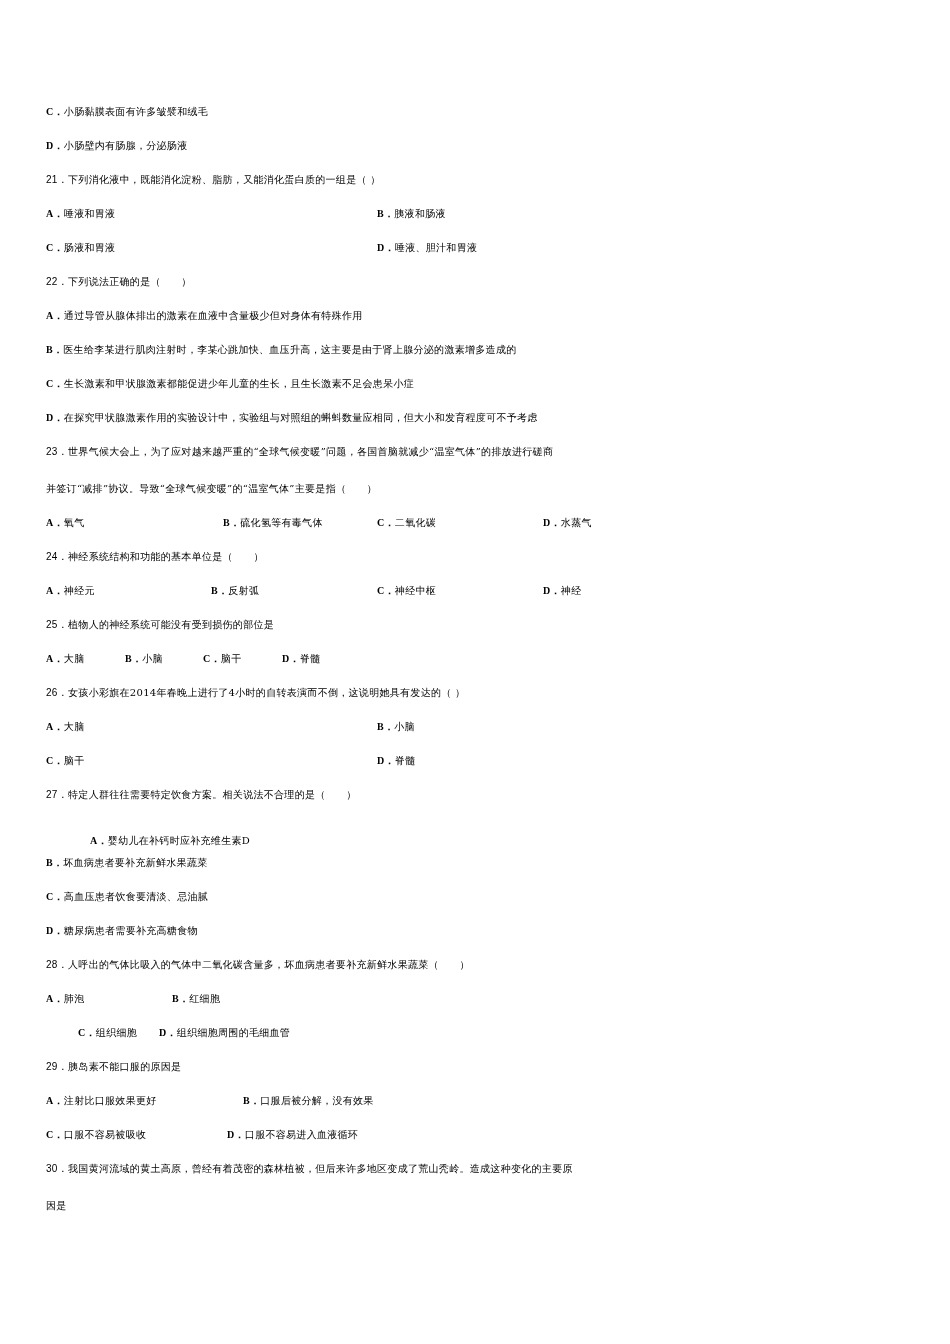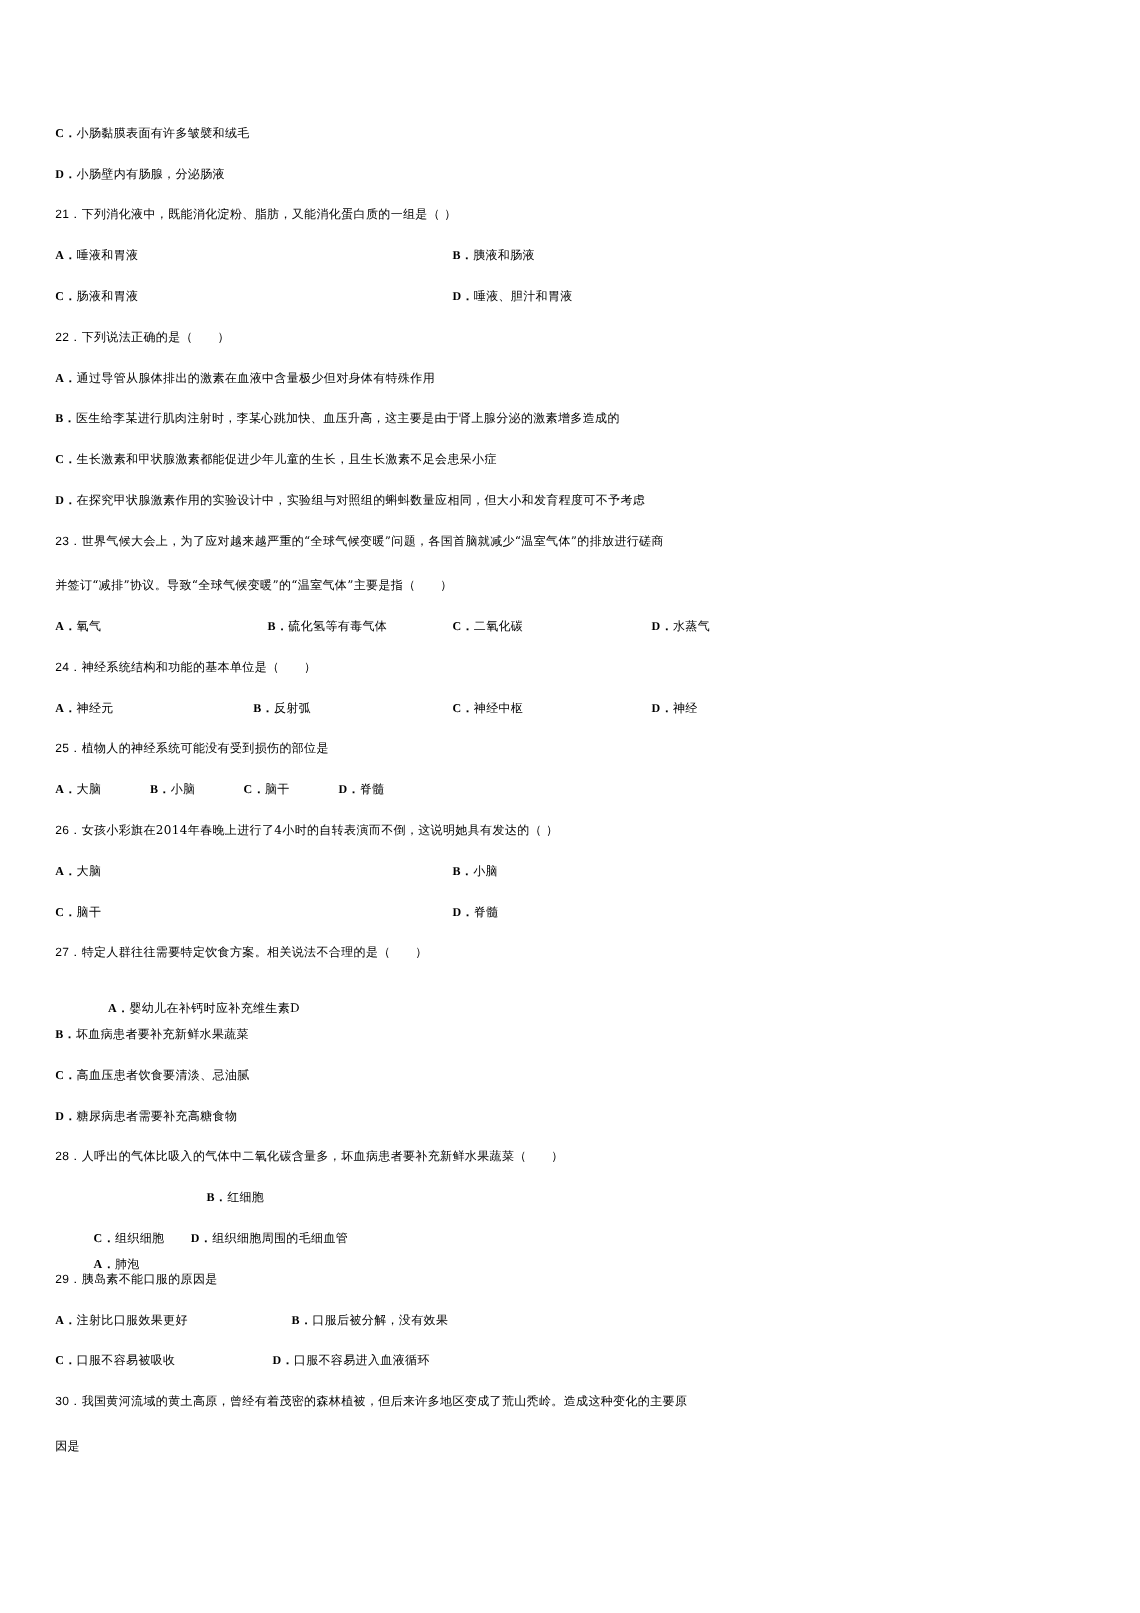--- a/index.html
+++ b/index.html
@@ -45,21 +45,21 @@
     <div class="opt" style="left: 46px; top: 717px;"><span class="lab">A．</span><span>大脑</span></div>
     <div class="opt" style="left: 377px; top: 717px;"><span class="lab">B．</span><span>小脑</span></div>
     <div class="opt" style="left: 46px; top: 751px;"><span class="lab">C．</span><span>脑干</span></div>
     <div class="opt" style="left: 377px; top: 751px;"><span class="lab">D．</span><span>脊髓</span></div>
     <div class="opt" style="left: 46px; top: 785px;"><span class="num">27．</span><span>特定人群往往需要特定饮食方案。相关说法不合理的是（　　）</span></div>
     <div class="opt" style="left: 46px; top: 831px; margin-left: 44px;"><span class="lab">A．</span><span>婴幼儿在补钙时应补充维生素D</span></div>
     <div class="opt" style="left: 46px; top: 853px;"><span class="lab">B．</span><span>坏血病患者要补充新鲜水果蔬菜</span></div>
     <div class="opt" style="left: 46px; top: 887px;"><span class="lab">C．</span><span>高血压患者饮食要清淡、忌油腻</span></div>
     <div class="opt" style="left: 46px; top: 921px; text-align: center;"><span class="lab">D．</span><span>糖尿病患者需要补充高糖食物</span></div>
     <div class="opt" style="left: 46px; top: 955px;"><span class="num">28．</span><span>人呼出的气体比吸入的气体中二氧化碳含量多，坏血病患者要补充新鲜水果蔬菜（　　）</span></div>
-    <div class="opt" style="left: 46px; top: 1045px; margin-left: 32px;"><span class="lab">A．</span><span>肺泡</span></div>
+    <div class="opt" style="left: 46px; top: 989px;"><span class="lab">A．</span><span>肺泡</span></div>
     <div class="opt" style="left: 125px; top: 989px; margin-left: 47px;"><span class="lab">B．</span><span>红细胞</span></div>
     <div class="opt" style="left: 46px; top: 1023px; margin-left: 32px;"><span class="lab">C．</span><span>组织细胞</span></div>
     <div class="opt" style="left: 159px; top: 1023px;"><span class="lab">D．</span><span>组织细胞周围的毛细血管</span></div>
     <div class="opt" style="left: 46px; top: 1057px;"><span class="num">29．</span><span>胰岛素不能口服的原因是</span></div>
     <div class="opt" style="left: 46px; top: 1091px;"><span class="lab">A．</span><span>注射比口服效果更好</span></div>
     <div class="opt" style="left: 243px; top: 1091px;"><span class="lab">B．</span><span>口服后被分解，没有效果</span></div>
     <div class="opt" style="left: 46px; top: 1125px;"><span class="lab">C．</span><span>口服不容易被吸收</span></div>
     <div class="opt" style="left: 227px; top: 1125px;"><span class="lab">D．</span><span>口服不容易进入血液循环</span></div>
     <div class="opt" style="left: 46px; top: 1159px;"><span class="num">30．</span><span>我国黄河流域的黄土高原，曾经有着茂密的森林植被，但后来许多地区变成了荒山秃岭。造成这种变化的主要原</span></div>
     <div class="opt" style="left: 46px; top: 1196px;"><span class="lab"></span><span>因是</span></div>

